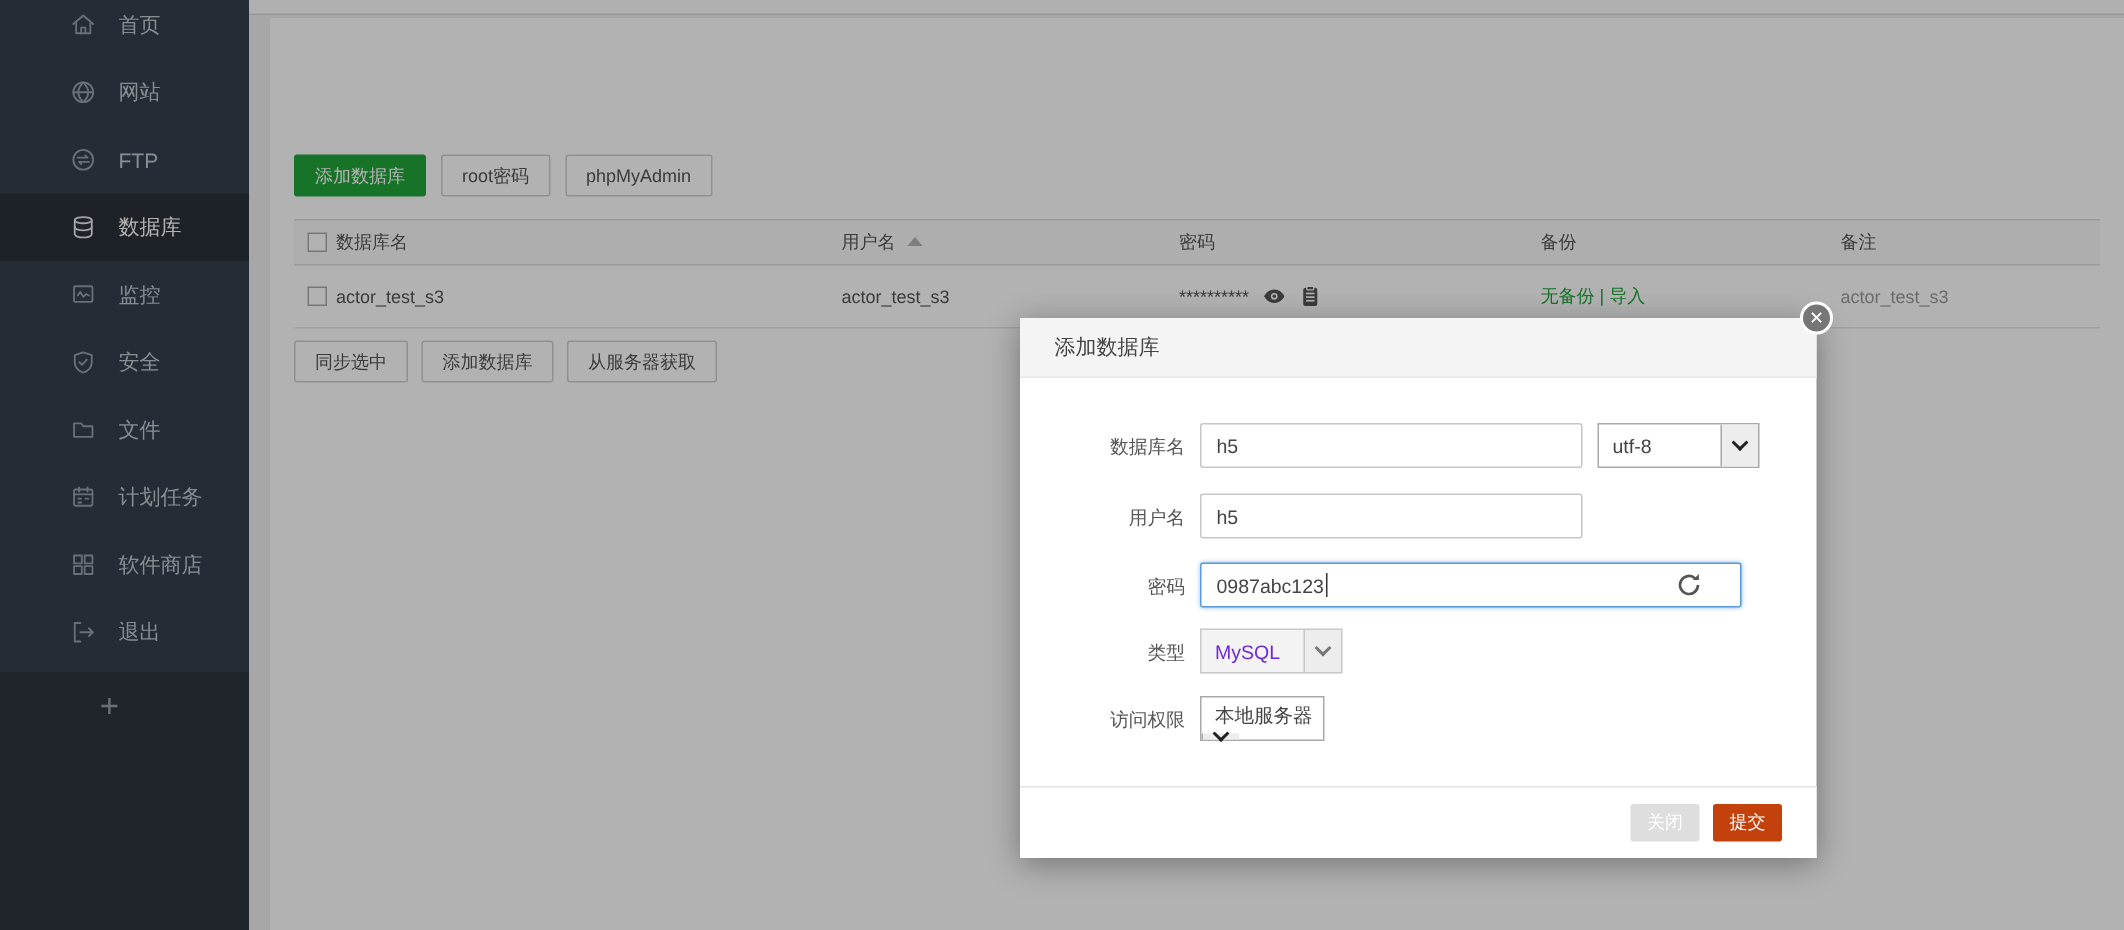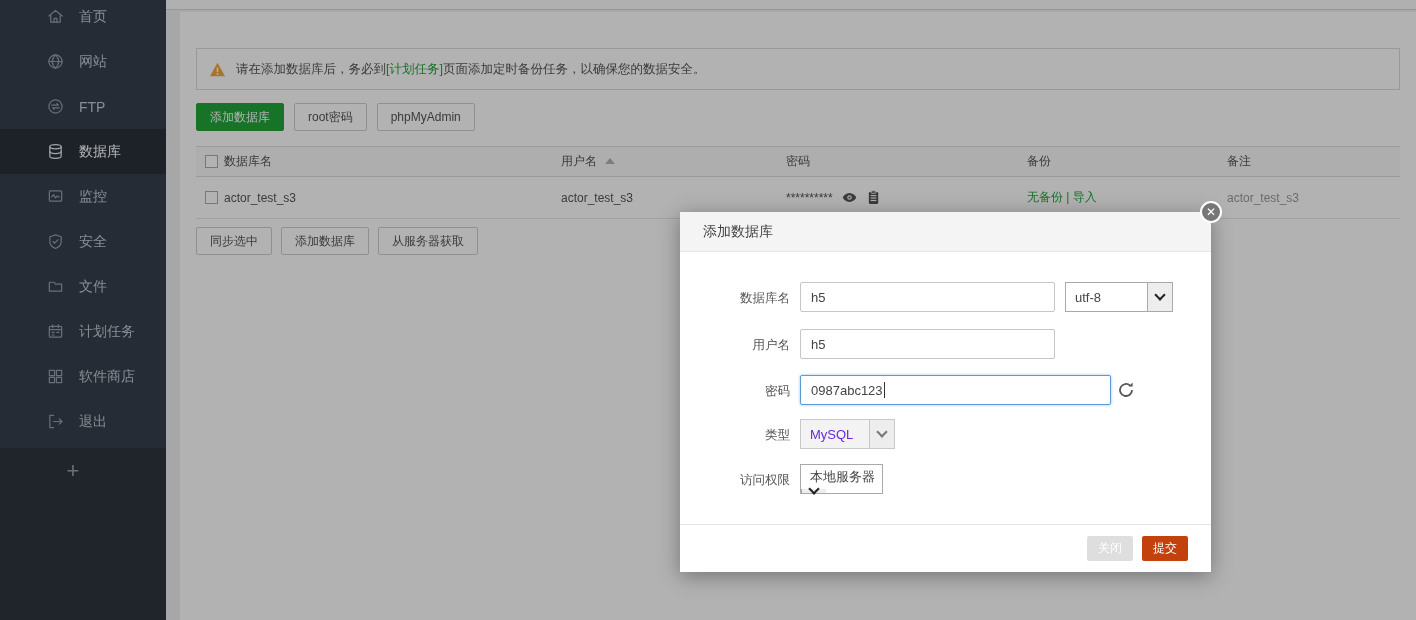--- a/index.html
+++ b/index.html
@@ -209,30 +209,20 @@
 
   <div class="nav-plus">
     <span>+</span>
   </div>
 </div>
 
 <div class="main">
   <div class="topstrip"></div>
   <div class="card">
 
-    <div class="alert">
-      <svg class="warnicon" viewBox="0 0 20 18">
-        <path d="M10 1 19 17H1z" fill="#f0a73e"></path>
-        <rect x="9.1" y="6.2" width="1.8" height="6" rx="0.9" fill="#fff"></rect>
-        <circle cx="10" cy="14.4" r="1.1" fill="#fff"></circle>
-      </svg>
-      <span>请在添加数据库后，务必到</span>
-        <a class="link">[计划任务]</a>
-        <span>页面添加定时备份任务，以确保您的数据安全。</span>
-    </div>
 
     <div class="toolbar">
       <div class="btn green">添加数据库</div>
       <div class="btn">root密码</div>
       <div class="btn">phpMyAdmin</div>
     </div>
 
     <div class="tbl">
       <div class="trow thead">
         <div class="c1">
@@ -308,21 +298,21 @@
         <span class="chev"></span>
       </span>
   </div>
 
   <div class="m-label" style="top:125px;">用户名</div>
   <div class="m-input" style="top:117px; width:255px;">
     <span>h5</span>
   </div>
 
   <div class="m-label" style="top:171px;">密码</div>
-  <div class="m-input focused" style="top:163px; width:311px;">
+  <div class="m-input focused" style="top:163px; width:361px;">
     <span>0987abc123</span>
     <span class="caret"></span>
   </div>
   <svg class="refresh" viewBox="0 0 18 18">
     <path d="M15 9a6 6 0 1 1-1.9-4.4" fill="none" stroke="#555" stroke-width="1.8"></path>
     <path d="M15.6 1.6v4h-4z" fill="#555"></path>
   </svg>
 
   <div class="m-label" style="top:215px;">类型</div>
   <div class="sel disabled" style="left:120px; top:207px; width:95px;">

